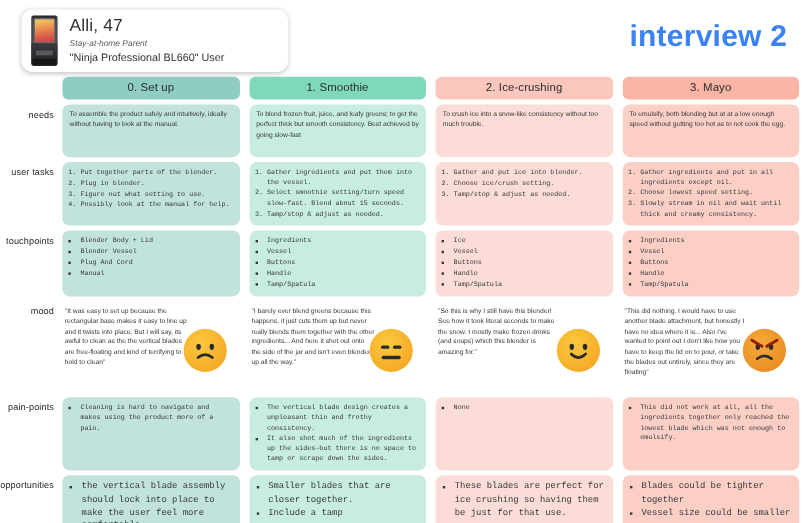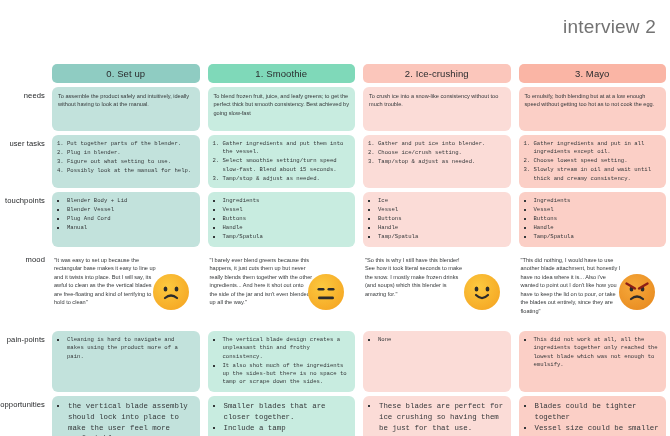--- a/index.html
+++ b/index.html
@@ -47,21 +47,21 @@
     background: #161618; border-radius: 1px;
   }
   .profile-text { margin-left: 10px; line-height: 1.15; }
   .profile-name { font-size: 14.5px; color: #2f3133; letter-spacing: .1px; }
   .profile-role { font-size: 7px; font-style: italic; color: #55585b; margin-top: 2px; }
   .profile-product { font-size: 9px; color: #2f3133; margin-top: 2px; }
 
   
   .board-title {
     position: absolute; right: 14px; top: 16px;
-    font-size: 19px; color: #737373; letter-spacing: .2px;
+    font-size: 25px; color: #3b82f6; letter-spacing: .2px; font-weight: bold;
   }
 
   
   .grid { position: absolute; left: 0; top: 64px; width: 670px; }
   .head-row, .data-row { display: flex; }
   .rowlabel {
     width: 48px; flex: 0 0 48px; padding-right: 3px;
     font-size: 7.6px; color: #1f2123; text-align: right;
     font-weight: 400; padding-top: 4px; letter-spacing: .1px;
   }
@@ -101,20 +101,34 @@
     position: absolute; right: 10px; bottom: 16px;
     width: 38px; height: 38px; border-radius: 50%;
   }
   .emoji svg { width: 100%; height: 100%; display: block; }
 </style>
 </head>
 <body>
 
 <div id="board">
 
+  <div class="profile-card">
+    <div class="thumb">
+      <div class="lid"></div>
+        <div class="jar"></div>
+      <div class="base"></div>
+        <div class="panel"></div>
+        <div class="foot"></div>
+    </div>
+    <div class="profile-text">
+      <div class="profile-name">Alli, 47</div>
+      <div class="profile-role">Stay-at-home Parent</div>
+      <div class="profile-product">"Ninja Professional BL660" User</div>
+    </div>
+  </div>
 
   <div class="board-title">interview 2</div>
 
   <div class="grid">
 
     <div class="head-row">
       <div class="rowlabel"></div>
       <div class="cellwrap">
           <div class="pill" style="background: rgb(143, 204, 194);">0. Set up</div>
         </div>

